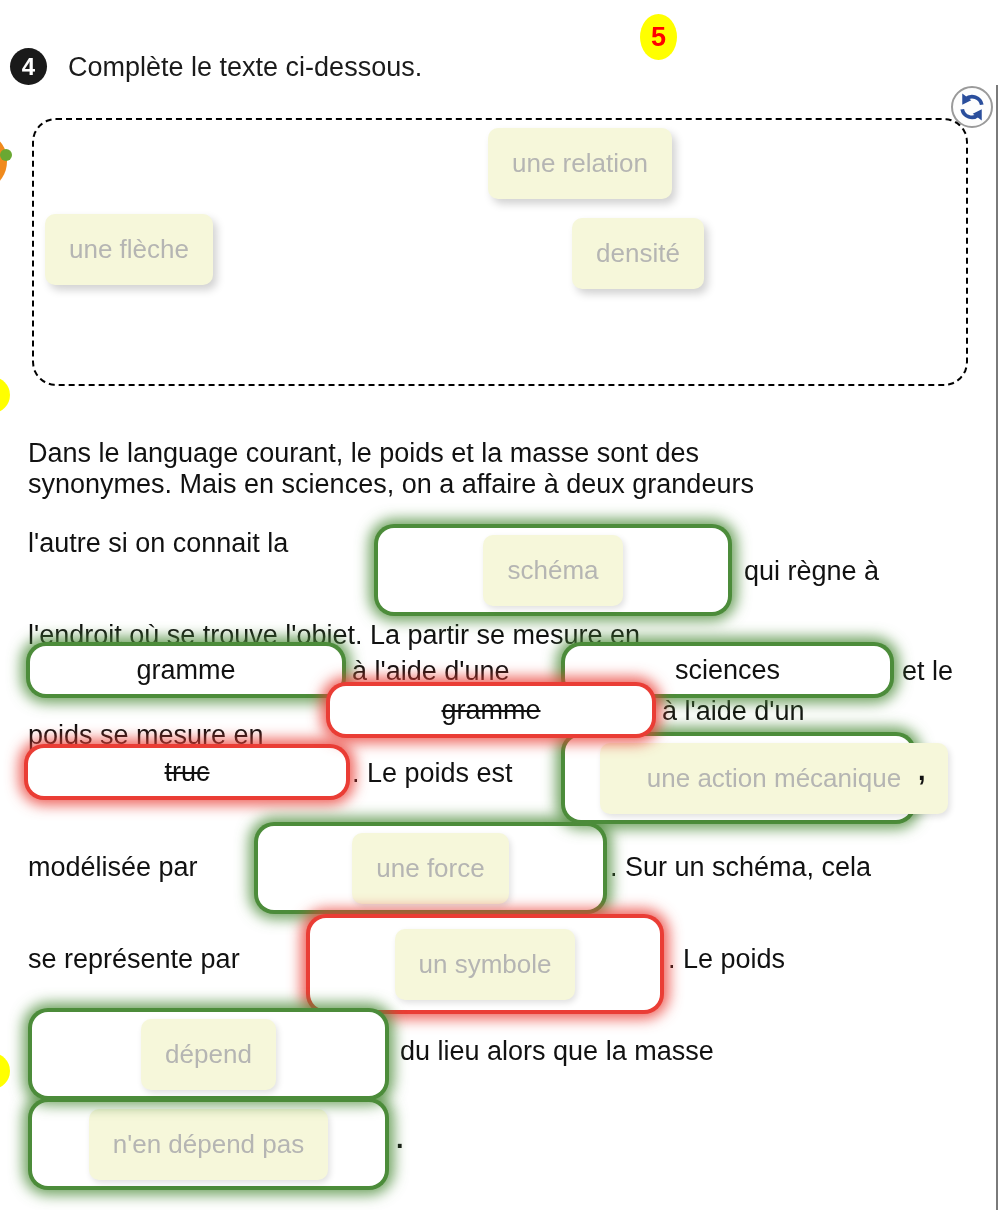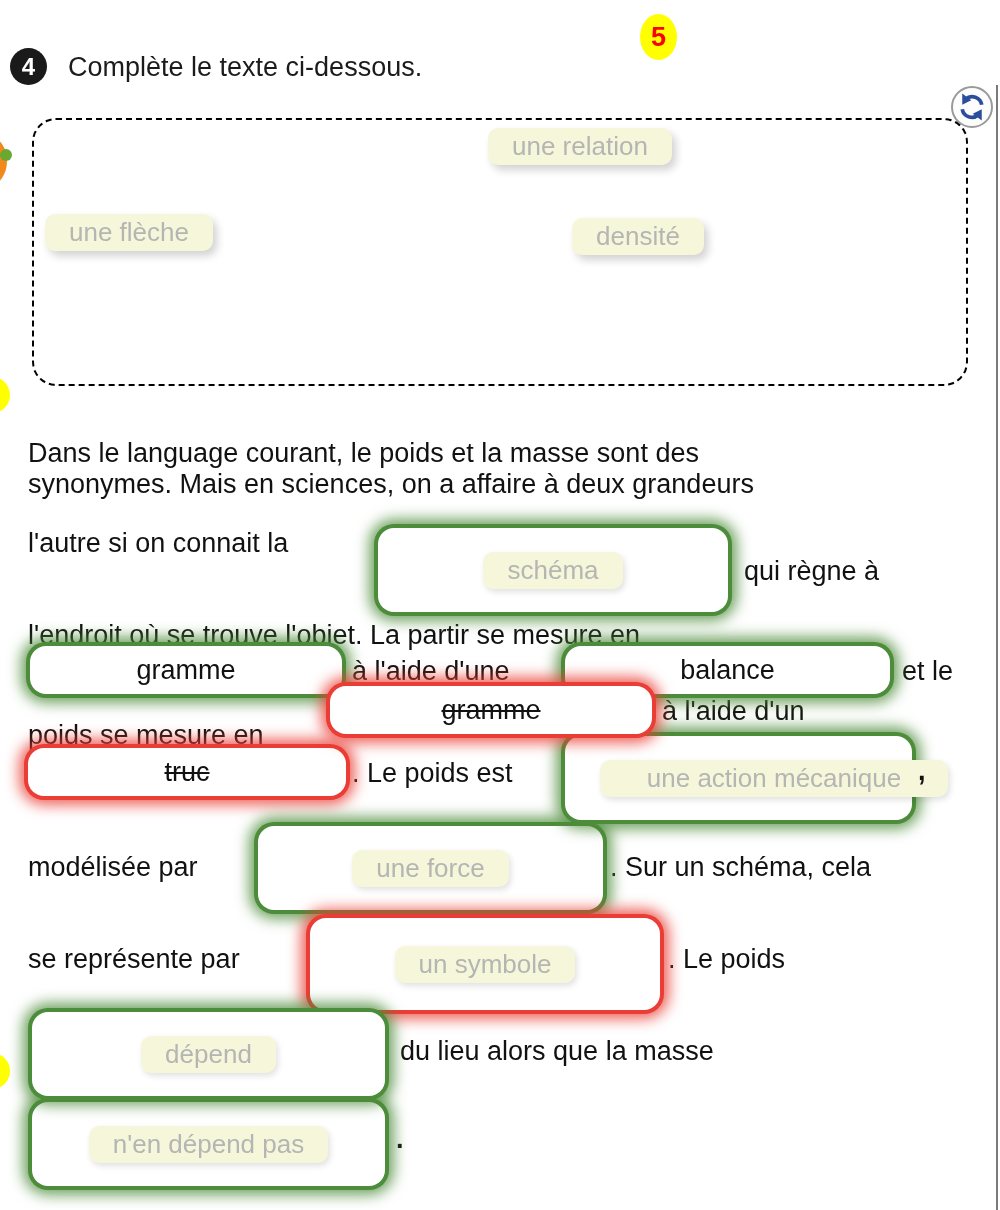--- a/index.html
+++ b/index.html
@@ -18,21 +18,21 @@
         color:#fff;font-size:24px;font-weight:bold;}
   .title{position:absolute;left:68px;top:52px;font-size:27px;color:#1b1b1b;white-space:nowrap;}
   .refresh-btn{position:absolute;left:951px;top:86px;width:42px;height:42px;border-radius:50%;
         background:#fdfdfd;border:2px solid #9a9a9a;box-sizing:border-box;
         display:flex;align-items:center;justify-content:center;cursor:pointer;}
 
   
   .bank{position:absolute;left:32px;top:118px;width:936px;height:268px;
         border:2px dashed #000;border-radius:24px;box-sizing:border-box;}
   .chip{background:#f6f7da;color:#b5b5b3;font-size:26px;border-radius:10px;
-        padding:3px 24px;white-space:nowrap;display:inline-flex;align-items:center;
+        padding:20px 24px;white-space:nowrap;display:inline-flex;align-items:center;
         justify-content:center;box-shadow:4px 5px 8px rgba(0,0,0,0.18);cursor:grab;}
   .bank-chip{position:absolute;}
   .chip-relation{left:488px;top:128px;}
   .chip-fleche{left:45px;top:214px;}
   .chip-densite{left:572px;top:218px;}
 
   
   .txt{position:absolute;font-size:27px;color:#111;white-space:nowrap;}
   .l1{left:28px;top:438px;} .l2{left:28px;top:469px;} .l3{left:28px;top:499px;}
   .f1{left:28px;top:528px;}  .f2{left:744px;top:556px;}
@@ -129,21 +129,21 @@
 
   <div class="box correct b-gravite">
     <span class="chip">schéma</span>
   </div>
 
   <div class="box correct b-gramme1">
     <span class="typed">gramme</span>
   </div>
 
   <div class="box correct b-balance">
-    <span class="typed">balance</span>
+    <span class="typed">sciences</span>
   </div>
 
   <div class="box incorrect b-gramme2">
     <span class="typed strike">gramme</span>
   </div>
 
   <div class="box incorrect b-truc">
     <span class="typed strike">truc</span>
   </div>
 

